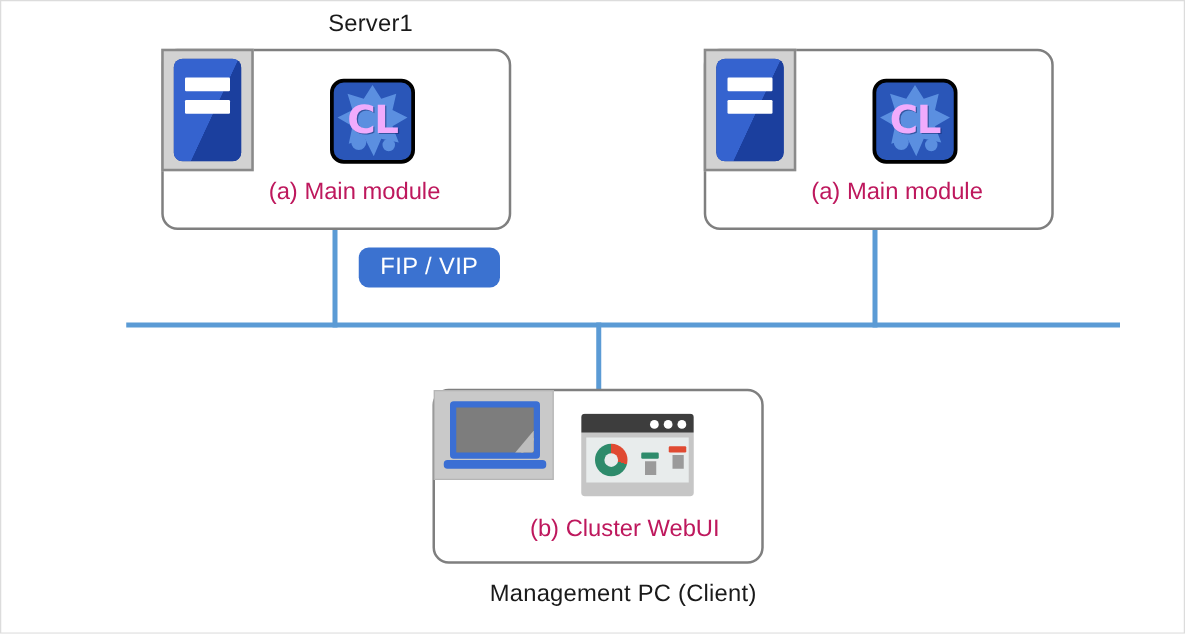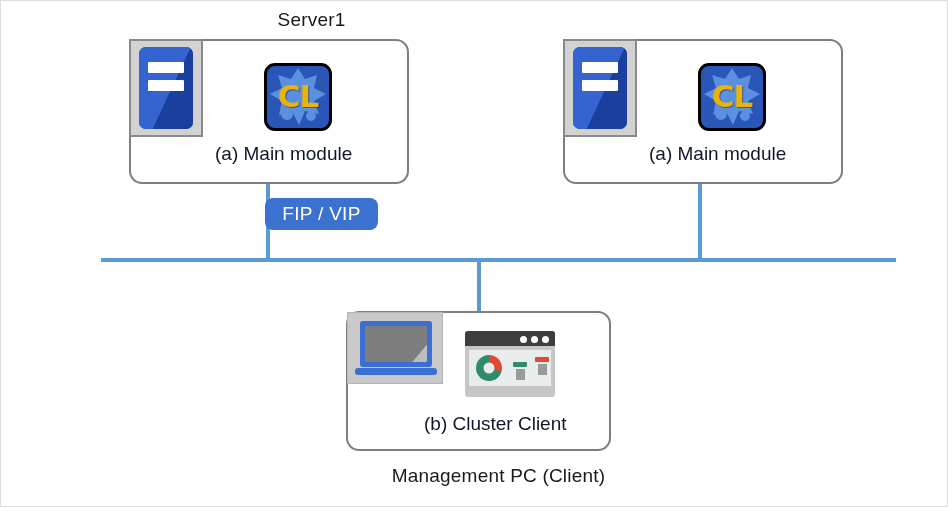--- a/index.html
+++ b/index.html
@@ -35,21 +35,21 @@
     border: 2px solid #7f7f7f;
     border-radius: 13px;
     background: #ffffff;
     box-sizing: border-box;
   }
 
   
   .box-label {
     position: absolute;
     font-size: 19px;
-    color: #0f172a;
+    color: #be185d;
     white-space: nowrap;
   }
 
   
   .server-icon {
     position: absolute;
     width: 74px;
     height: 98px;
     background: #d2d2d2;
     border: 2px solid #8a8a8a;
@@ -104,21 +104,21 @@
   .cl-icon .cl-text {
     position: absolute;
     left: 0;
     right: 0;
     top: 50%;
     transform: translateY(-52%);
     text-align: center;
     font-family: "DejaVu Sans", sans-serif;
     font-weight: bold;
     font-size: 31px;
-    color: #eab308;
+    color: #f0abfc;
     letter-spacing: -1px;
     text-shadow: 1px 1px 0 rgba(20,40,110,0.55);
     z-index: 3;
   }
 
   
   .laptop-icon {
     position: absolute;
     width: 96px;
     height: 72px;
@@ -257,21 +257,21 @@
     justify-content: center;
     white-space: nowrap;
     letter-spacing: 0.3px;
   }
 </style>
 </head>
 <body>
 
 <div id="canvas">
 
-  <div class="caption" style="left:203px; top:8px; width:215px;">Server1</div>
+  <div class="caption" style="left:188px; top:8px; width:215px;">Server1</div>
 
   <div class="node-box" style="left:128px; top:38px; width:280px; height:145px;">
 
     <div class="server-icon" style="left:-2px; top:-2px;">
       <div class="body">
         <div class="bar b1"></div>
         <div class="bar b2"></div>
       </div>
     </div>
 
@@ -310,21 +310,21 @@
   </div>
 
   <div class="net-line-v" style="left:265px; top:183px; height:78px;"></div>
 
   <div class="net-line-v" style="left:697px; top:183px; height:78px;"></div>
 
   <div class="net-line-h" style="left:100px; top:257px; width:795px;"></div>
 
   <div class="net-line-v" style="left:476px; top:257px; height:55px;"></div>
 
-  <div class="fip-badge" style="left:264px; top:197px; width:113px; height:32px;">FIP / VIP</div>
+  <div class="fip-badge" style="left:286px; top:197px; width:113px; height:32px;">FIP / VIP</div>
 
   <div class="node-box" style="left:345px; top:310px; width:265px; height:140px;">
 
     <div class="laptop-icon" style="left:-1px; top:-1px;">
       <div class="screen">
         <div class="glint1"></div>
         <div class="glint2"></div>
       </div>
       <div class="base"></div>
     </div>
@@ -341,18 +341,18 @@
           <div class="cap"></div>
           <div class="stem"></div>
         </div>
         <div class="kpi k2">
           <div class="cap"></div>
           <div class="stem"></div>
         </div>
       </div>
     </div>
 
-    <div class="box-label" style="left:76px; top:100px;">(b) Cluster Client</div>
+    <div class="box-label" style="left:76px; top:100px;">(b) Cluster WebUI</div>
   </div>
 
   <div class="caption" style="left:365px; top:464px; width:265px;">Management PC (Client)</div>
 
 </div>
 
 </body></html>

